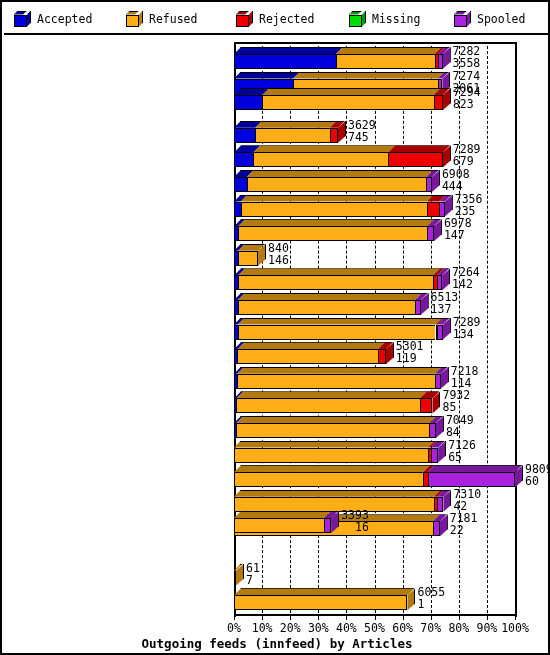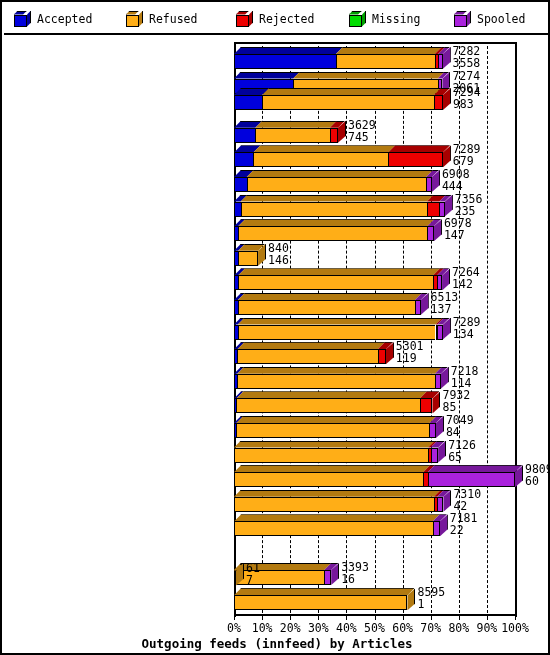--- a/index.html
+++ b/index.html
@@ -293,21 +293,21 @@
           <div class="seg" style="left: 200.043px; width: 8.90927px; background: rgb(238, 0, 0); border-right: 1px solid rgb(0, 0, 0);"></div>
           <div class="barcap" style="left: 208.952px; background: rgb(167, 0, 0); border-right: 1px solid rgb(0, 0, 0); clip-path: polygon(0px 32%, 100% 0px, 100% 68%, 0px 100%);"></div>
           <div class="bartop" style="width: 215.952px;">
             <div class="topslice" style="left: 0px; width: 35.1602px; background: rgb(0, 0, 155); border-top: 1px solid rgb(0, 0, 0); clip-path: polygon(0px 100%, 19.9089% 0px, 100% 0px, 80.0911% 100%);"></div>
             <div class="topslice" style="left: 28.1602px; width: 178.883px; background: rgb(179, 122, 16); border-top: 1px solid rgb(0, 0, 0); clip-path: polygon(0px 100%, 3.91317% 0px, 100% 0px, 96.0868% 100%);"></div>
             <div class="topslice" style="left: 200.043px; width: 15.9093px; background: rgb(167, 0, 0); border-top: 1px solid rgb(0, 0, 0); clip-path: polygon(0px 100%, 43.9995% 0px, 100% 0px, 56.0005% 100%);"></div>
           </div>
         </div>
         <div class="vlabel" style="left: 218.952px; top: -1px;">
           <span class="v1">7294</span>
-          <span class="v2">983</span>
+          <span class="v2">823</span>
         </div>
       </div>
       <div class="row" style="top: 73.8px; width: 281px;">
         <div class="bar3d" style="width: 103.961px;">
           <div class="seg" style="left: 0px; width: 21.3421px; background: rgb(0, 0, 221);"></div>
           <div class="seg" style="left: 21.3421px; width: 74.4826px; background: rgb(255, 174, 23);"></div>
           <div class="seg" style="left: 95.8248px; width: 8.13579px; background: rgb(238, 0, 0); border-right: 1px solid rgb(0, 0, 0);"></div>
           <div class="barcap" style="left: 103.961px; background: rgb(167, 0, 0); border-right: 1px solid rgb(0, 0, 0); clip-path: polygon(0px 32%, 100% 0px, 100% 68%, 0px 100%);"></div>
           <div class="bartop" style="width: 110.961px;">
             <div class="topslice" style="left: 0px; width: 28.3421px; background: rgb(0, 0, 155); border-top: 1px solid rgb(0, 0, 0); clip-path: polygon(0px 100%, 24.6982% 0px, 100% 0px, 75.3018% 100%);"></div>
@@ -587,21 +587,21 @@
           <div class="bartop" style="width: 212.715px;">
             <div class="topslice" style="left: 0px; width: 205.525px; background: rgb(179, 122, 16); border-top: 1px solid rgb(0, 0, 0); clip-path: polygon(0px 100%, 3.40591% 0px, 100% 0px, 96.5941% 100%);"></div>
             <div class="topslice" style="left: 198.525px; width: 14.1904px; background: rgb(119, 24, 155); border-top: 1px solid rgb(0, 0, 0); clip-path: polygon(0px 100%, 49.329% 0px, 100% 0px, 50.671% 100%);"></div>
           </div>
         </div>
         <div class="vlabel" style="left: 215.715px; top: -1px;">
           <span class="v1">7181</span>
           <span class="v2">22</span>
         </div>
       </div>
-      <div class="row" style="top: 516px; width: 281px;">
+      <div class="row" style="top: 464px; width: 281px; text-align: right;">
         <div class="bar3d" style="width: 97.1998px;">
           <div class="seg" style="left: 0px; width: 90.2386px; background: rgb(255, 174, 23);"></div>
           <div class="seg" style="left: 90.2386px; width: 6.96126px; background: rgb(170, 34, 221); border-right: 1px solid rgb(0, 0, 0);"></div>
           <div class="barcap" style="left: 97.1998px; background: rgb(119, 24, 155); border-right: 1px solid rgb(0, 0, 0); clip-path: polygon(0px 32%, 100% 0px, 100% 68%, 0px 100%);"></div>
           <div class="bartop" style="width: 104.2px;">
             <div class="topslice" style="left: 0px; width: 97.2386px; background: rgb(179, 122, 16); border-top: 1px solid rgb(0, 0, 0); clip-path: polygon(0px 100%, 7.19879% 0px, 100% 0px, 92.8012% 100%);"></div>
             <div class="topslice" style="left: 90.2386px; width: 13.9613px; background: rgb(119, 24, 155); border-top: 1px solid rgb(0, 0, 0); clip-path: polygon(0px 100%, 50.1387% 0px, 100% 0px, 49.8613% 100%);"></div>
           </div>
         </div>
         <div class="vlabel" style="left: 107.2px; top: -1px;">
@@ -624,20 +624,20 @@
       </div>
       <div class="row" style="top: 541.2px; width: 281px;">
         <div class="bar3d" style="width: 173.459px;">
           <div class="seg" style="left: 0px; width: 173.459px; background: rgb(255, 174, 23); border-right: 1px solid rgb(0, 0, 0);"></div>
           <div class="barcap" style="left: 173.459px; background: rgb(179, 122, 16); border-right: 1px solid rgb(0, 0, 0); clip-path: polygon(0px 32%, 100% 0px, 100% 68%, 0px 100%);"></div>
           <div class="bartop" style="width: 180.459px;">
             <div class="topslice" style="left: 0px; width: 180.459px; background: rgb(179, 122, 16); border-top: 1px solid rgb(0, 0, 0); clip-path: polygon(0px 100%, 3.87901% 0px, 100% 0px, 96.121% 100%);"></div>
           </div>
         </div>
         <div class="vlabel" style="left: 183.459px; top: -1px;">
-          <span class="v1">8595</span>
+          <span class="v1">6055</span>
           <span class="v2">1</span>
         </div>
       </div>
     </div>
 
   <div id="axis-title">Outgoing feeds (innfeed) by Articles</div>
 </div>
 
 </body></html>

